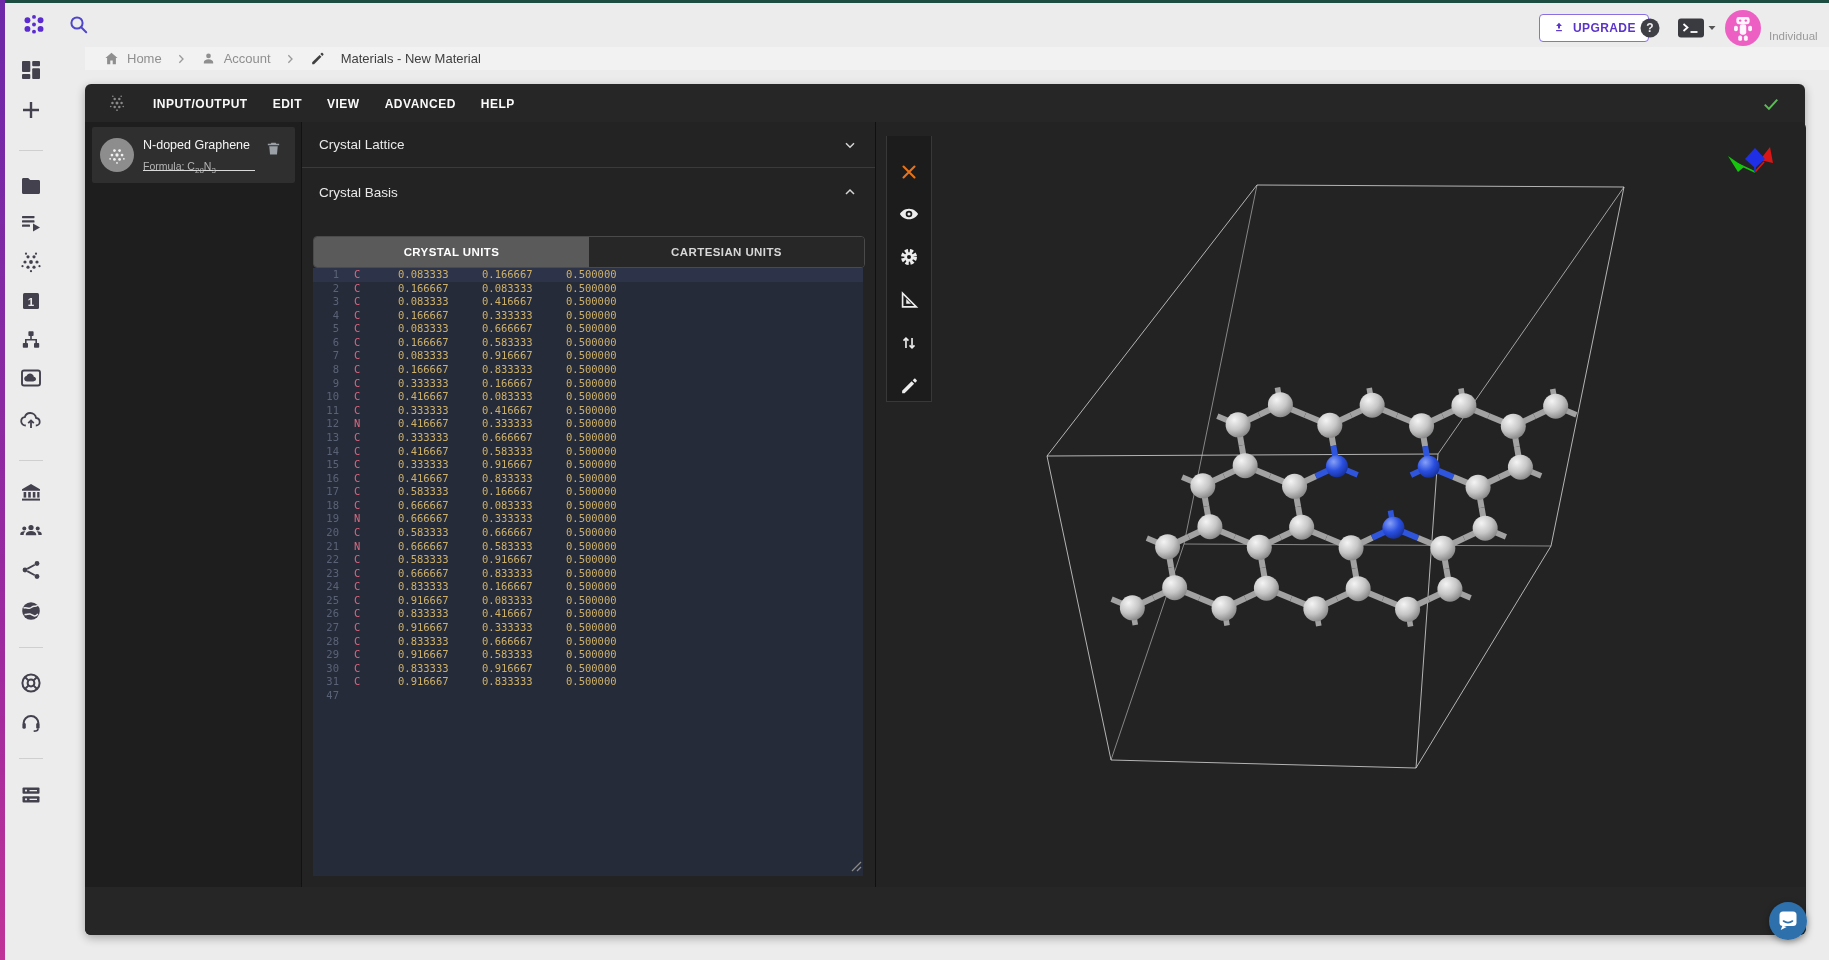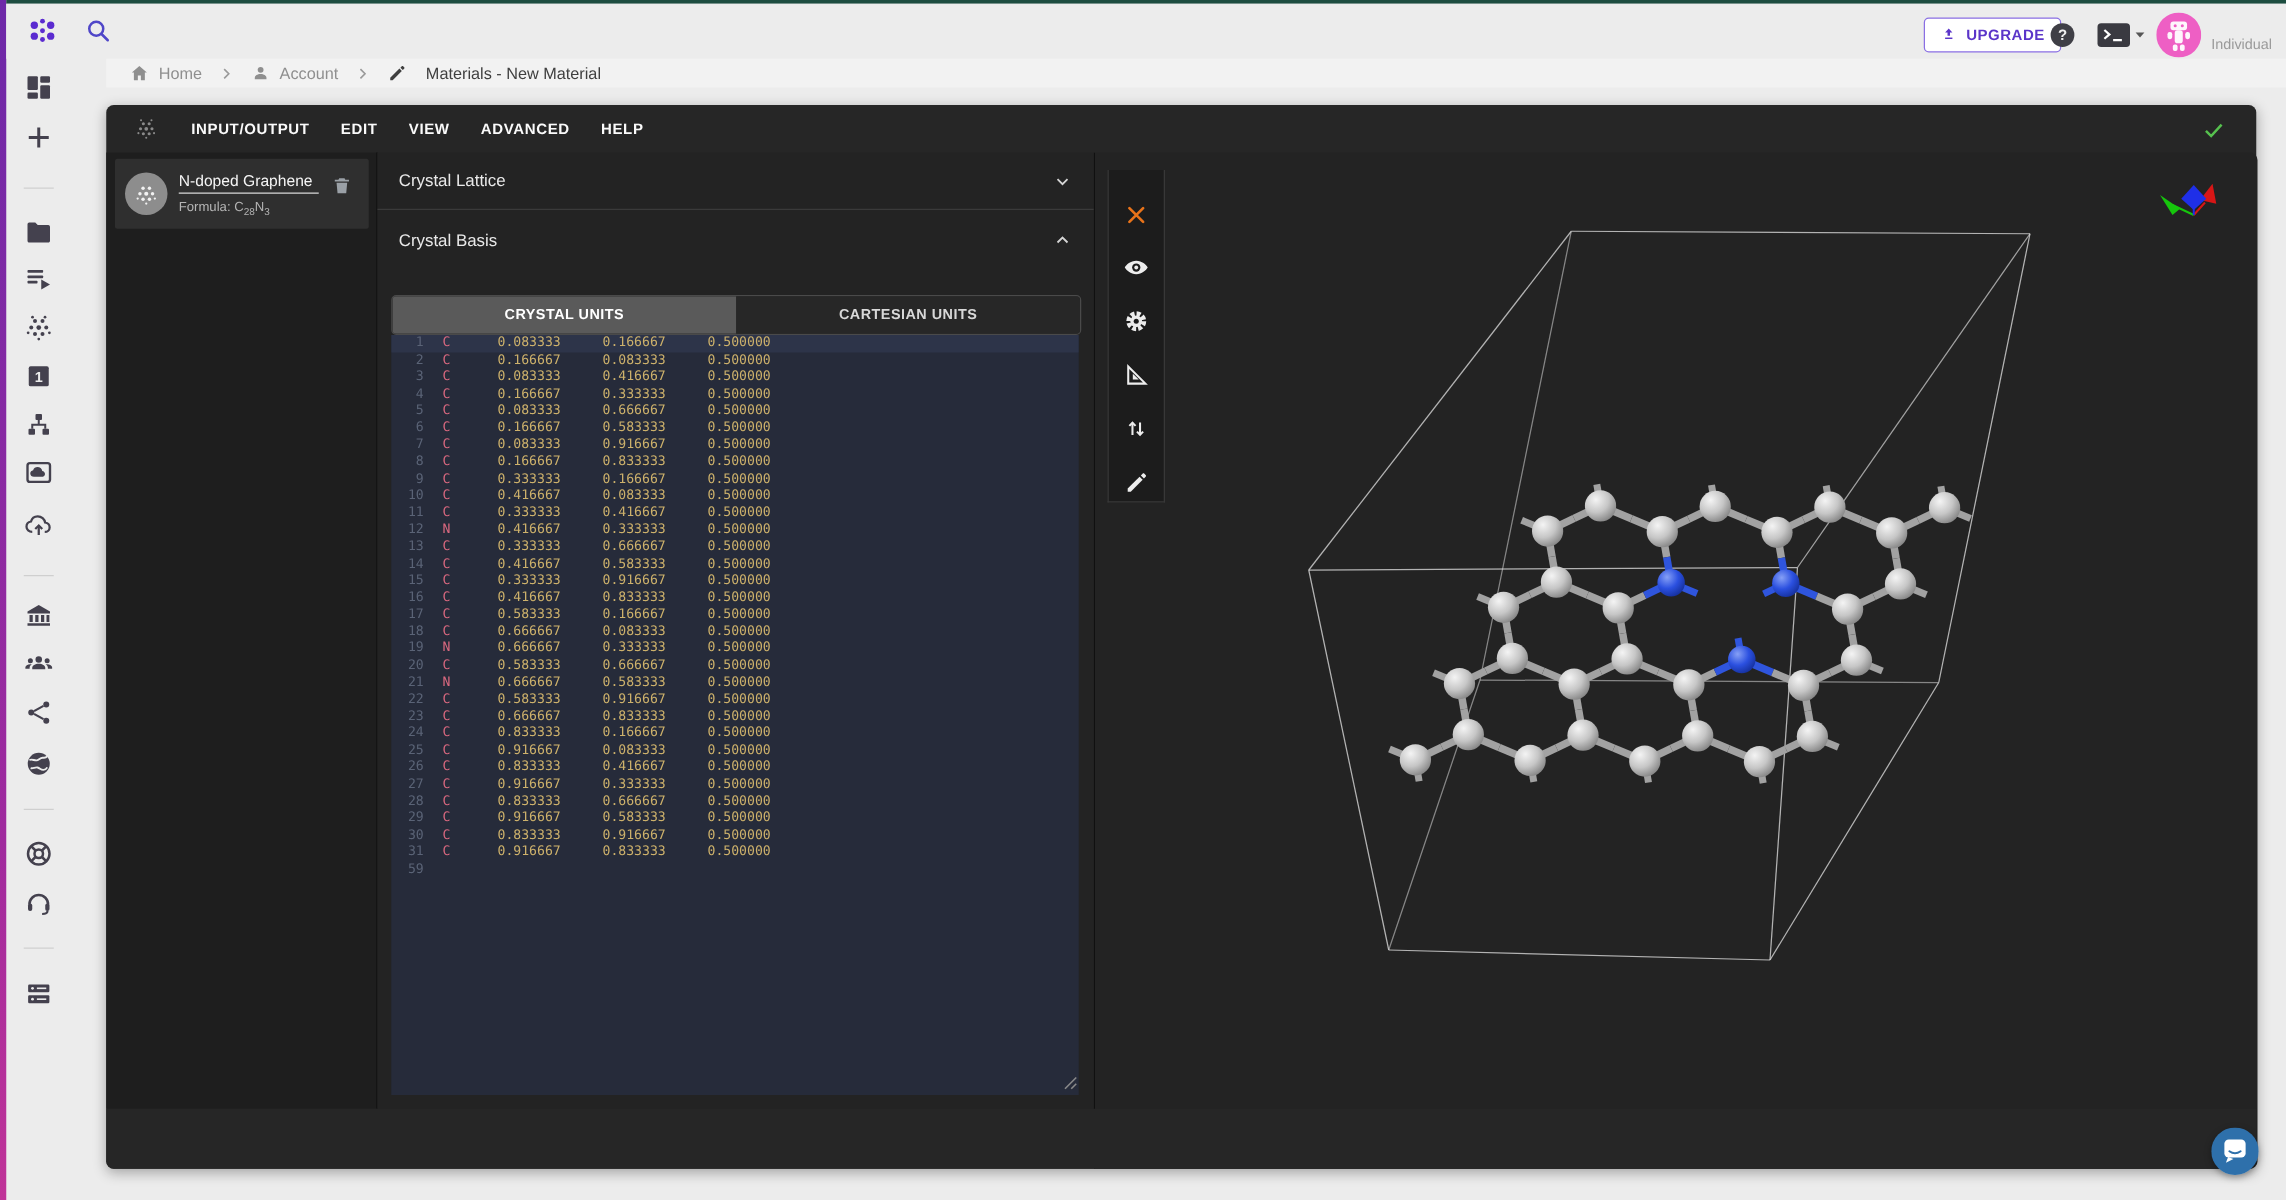--- a/index.html
+++ b/index.html
@@ -37,21 +37,21 @@
   #menubar{left:0;top:0;width:100%;height:38px;display:flex;align-items:center;padding-left:22px;box-sizing:border-box;}
   #menubar .mb-icon{width:20px;height:20px;margin-right:26px;}
   .menu-item{color:#fafafa;font-size:12px;font-weight:bold;letter-spacing:.5px;margin-right:25px;cursor:pointer;}
   #menu-check{position:absolute;right:24px;top:10px;width:20px;height:20px;cursor:pointer;}
   
   #mat-panel{left:0;top:38px;width:216px;height:765px;background:#1e1e1e;border-right:1px solid #121212;}
   #mat-item{position:absolute;left:7px;top:5px;width:203px;height:56px;background:#2f2f2f;border-radius:2px;cursor:pointer;}
   #mat-avatar{position:absolute;left:8px;top:11px;width:34px;height:34px;border-radius:50%;background:#8d8d8d;
     display:flex;align-items:center;justify-content:center;}
   #mat-name{position:absolute;left:51px;top:11px;width:112px;font-size:12.5px;color:#f5f5f5;
-    border-bottom:1px solid #d9d9d9;padding-bottom:2px;white-space:nowrap;overflow:hidden;}
+    border-bottom:1px solid #d9d9d9;padding-bottom:18px;white-space:nowrap;overflow:hidden;}
   #mat-formula{position:absolute;left:51px;top:33px;font-size:10.5px;color:#b5b5b5;}
   #mat-formula sub{font-size:8px;}
   #mat-delete{position:absolute;right:13px;top:13px;width:17px;height:17px;cursor:pointer;}
   
   #edit-panel{left:217px;top:38px;width:573px;height:765px;background:#232323;}
   .sect-row{position:absolute;left:0;width:100%;height:46px;display:flex;align-items:center;cursor:pointer;
     box-sizing:border-box;padding:0 17px;justify-content:space-between;}
   #sect-lattice{top:0;border-bottom:1px solid #3a3a3a;}
   #sect-basis{top:47px;}
   .sect-title{color:#e9e9e9;font-size:13.5px;}
@@ -476,21 +476,21 @@
           <div class="cl "><span class="ln">22</span><span class="el">C</span><span class="co">0.583333</span><span class="co">0.916667</span><span class="co">0.500000</span></div>
           <div class="cl "><span class="ln">23</span><span class="el">C</span><span class="co">0.666667</span><span class="co">0.833333</span><span class="co">0.500000</span></div>
           <div class="cl "><span class="ln">24</span><span class="el">C</span><span class="co">0.833333</span><span class="co">0.166667</span><span class="co">0.500000</span></div>
           <div class="cl "><span class="ln">25</span><span class="el">C</span><span class="co">0.916667</span><span class="co">0.083333</span><span class="co">0.500000</span></div>
           <div class="cl "><span class="ln">26</span><span class="el">C</span><span class="co">0.833333</span><span class="co">0.416667</span><span class="co">0.500000</span></div>
           <div class="cl "><span class="ln">27</span><span class="el">C</span><span class="co">0.916667</span><span class="co">0.333333</span><span class="co">0.500000</span></div>
           <div class="cl "><span class="ln">28</span><span class="el">C</span><span class="co">0.833333</span><span class="co">0.666667</span><span class="co">0.500000</span></div>
           <div class="cl "><span class="ln">29</span><span class="el">C</span><span class="co">0.916667</span><span class="co">0.583333</span><span class="co">0.500000</span></div>
           <div class="cl "><span class="ln">30</span><span class="el">C</span><span class="co">0.833333</span><span class="co">0.916667</span><span class="co">0.500000</span></div>
           <div class="cl "><span class="ln">31</span><span class="el">C</span><span class="co">0.916667</span><span class="co">0.833333</span><span class="co">0.500000</span></div>
-          <div class="cl"><span class="ln">59</span></div>
+          <div class="cl"><span class="ln">47</span></div>
         </div>
       <div id="resize-grip">
           <svg viewBox="0 0 14 14" width="100%" height="100%">
             <g stroke="#8a8a8a" stroke-width="1.3">
               <path d="M13 4L4 13"></path>
               <path d="M13 9L9 13"></path>
             </g>
           </svg>
         </div>
     </div>

